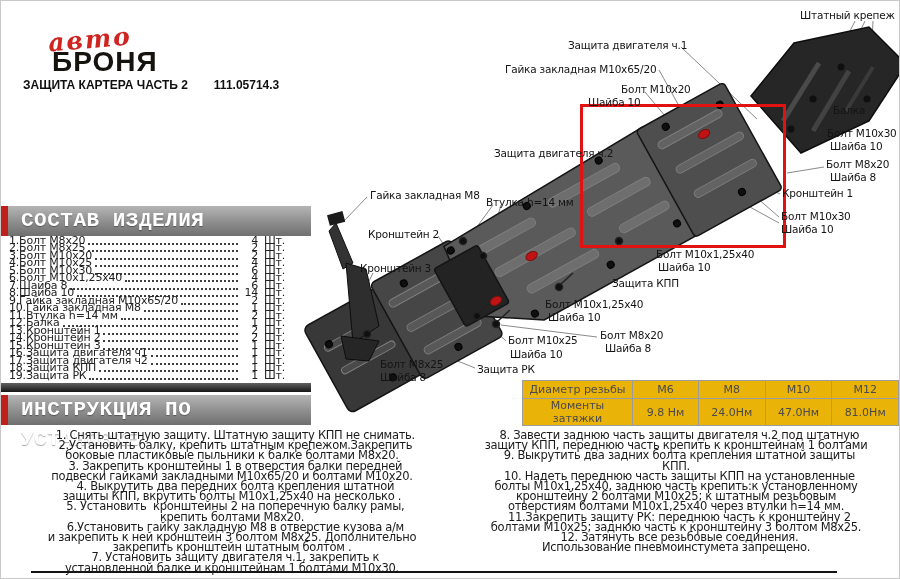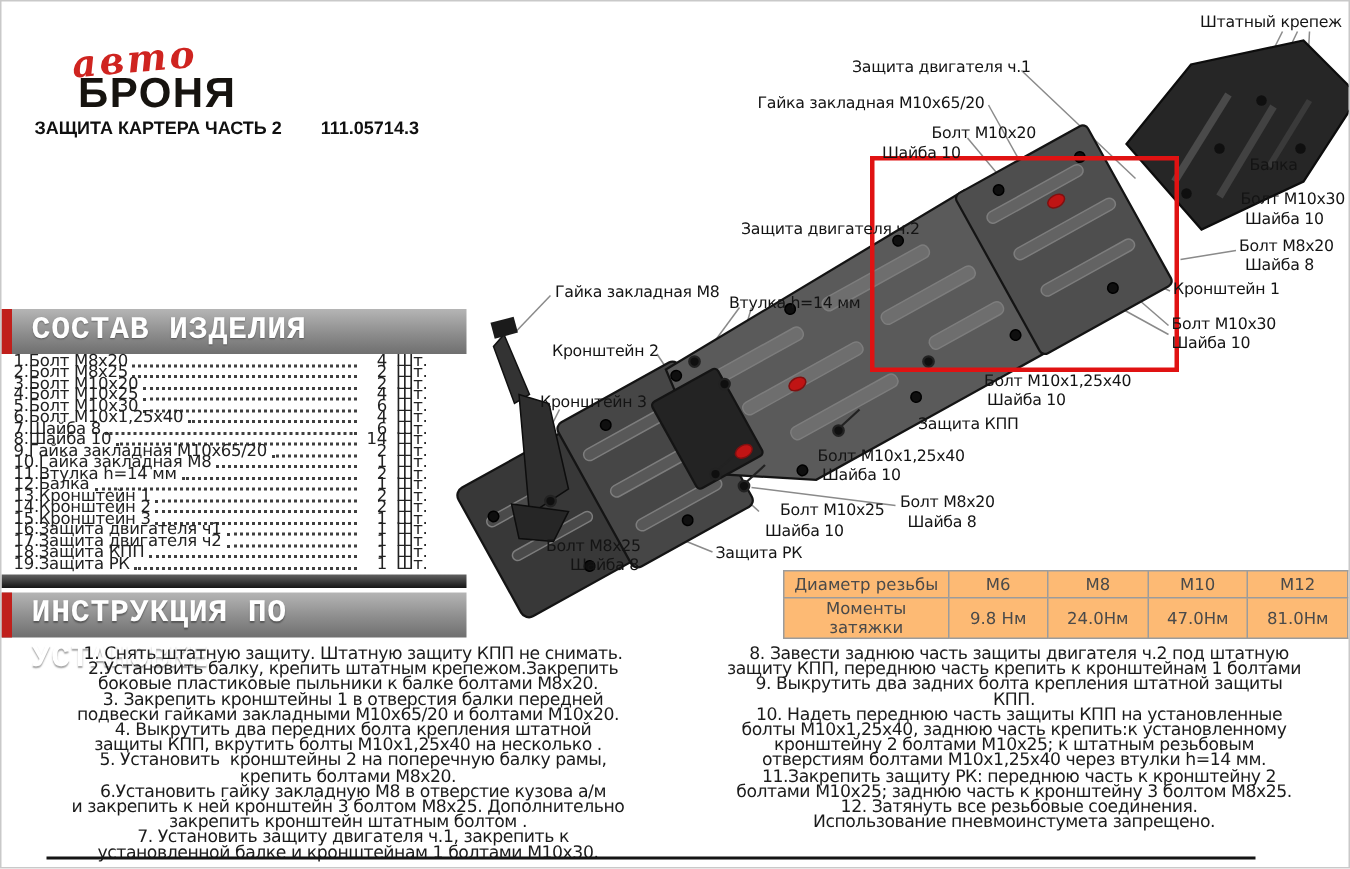--- a/index.html
+++ b/index.html
@@ -35,21 +35,21 @@
   .p-dots{flex:1;border-bottom:2px dotted #3f3f3f;margin:0 3px 2px 3px;min-width:4px;}
   .p-qty{flex:none;width:17px;text-align:right;}
   .p-unit{flex:none;width:27px;text-align:right;}
   
   .instr-col{position:absolute;top:429px;width:446px;text-align:center;}
   #instr-left{left:8px;} #instr-right{left:452px;}
   .i-line{font-size:11.5px;line-height:10.2px;color:#1b1b1b;white-space:pre;letter-spacing:-0.3px;}
   #bottom-rule{position:absolute;left:30px;top:570px;width:806px;height:2px;background:#141414;}
   
   #torque-table{position:absolute;left:521px;top:379px;border-collapse:collapse;
-        font-size:11px;color:#4a4a4a;background:#fdba74;padding-left:28px;}
+        font-size:11px;color:#4a4a4a;background:#eab308;padding-left:28px;}
   #torque-table td{border:1px solid #9c9c9c;height:17px;text-align:center;padding:0 5px;}
   #torque-table td.c0{width:100px;} #torque-table td.cn{width:56px;}
   
   #diagram-svg{position:absolute;left:0;top:0;z-index:1;pointer-events:none;}
   .d-label{position:absolute;font-size:10.5px;color:#141414;white-space:pre;z-index:3;
         letter-spacing:-0.2px;}
   #highlight-box{position:absolute;left:579px;top:103px;width:200px;height:138px;
         border:3px solid #e01212;z-index:2;}
 </style>
 </head>
@@ -190,24 +190,24 @@
       <div class="d-label" style="left: 781px; top: 186px;">Кронштейн 1</div>
       <div class="d-label" style="left: 780px; top: 209px;">Болт М10х30</div>
       <div class="d-label" style="left: 780px; top: 222px;">Шайба 10</div>
       <div class="d-label" style="left: 655px; top: 247px;">Болт М10х1,25х40</div>
       <div class="d-label" style="left: 657px; top: 260px;">Шайба 10</div>
       <div class="d-label" style="left: 611px; top: 276px;">Защита КПП</div>
       <div class="d-label" style="left: 544px; top: 297px;">Болт М10х1,25х40</div>
       <div class="d-label" style="left: 547px; top: 310px;">Шайба 10</div>
       <div class="d-label" style="left: 599px; top: 328px;">Болт М8х20</div>
       <div class="d-label" style="left: 604px; top: 341px;">Шайба 8</div>
-      <div class="d-label" style="left: 507px; top: 333px; margin-left: 12px;">Болт М10х25</div>
+      <div class="d-label" style="left: 507px; top: 333px;">Болт М10х25</div>
       <div class="d-label" style="left: 509px; top: 347px;">Шайба 10</div>
       <div class="d-label" style="left: 476px; top: 362px;">Защита РК</div>
-      <div class="d-label" style="left: 363px; top: 357px;">Болт М8х25</div>
+      <div class="d-label" style="left: 379px; top: 357px;">Болт М8х25</div>
       <div class="d-label" style="left: 379px; top: 370px;">Шайба 8</div>
       <div class="d-label" style="left: 493px; top: 146px;">Защита двигателя ч.2</div>
       <div class="d-label" style="left: 369px; top: 188px;">Гайка закладная М8</div>
       <div class="d-label" style="left: 485px; top: 195px;">Втулка h=14 мм</div>
       <div class="d-label" style="left: 367px; top: 227px;">Кронштейн 2</div>
       <div class="d-label" style="left: 359px; top: 261px;">Кронштейн 3</div>
     </div>
 
   <div class="section-bar" id="sostav-bar">СОСТАВ ИЗДЕЛИЯ</div>
   <div class="red-stripe" id="stripe-1"></div>

